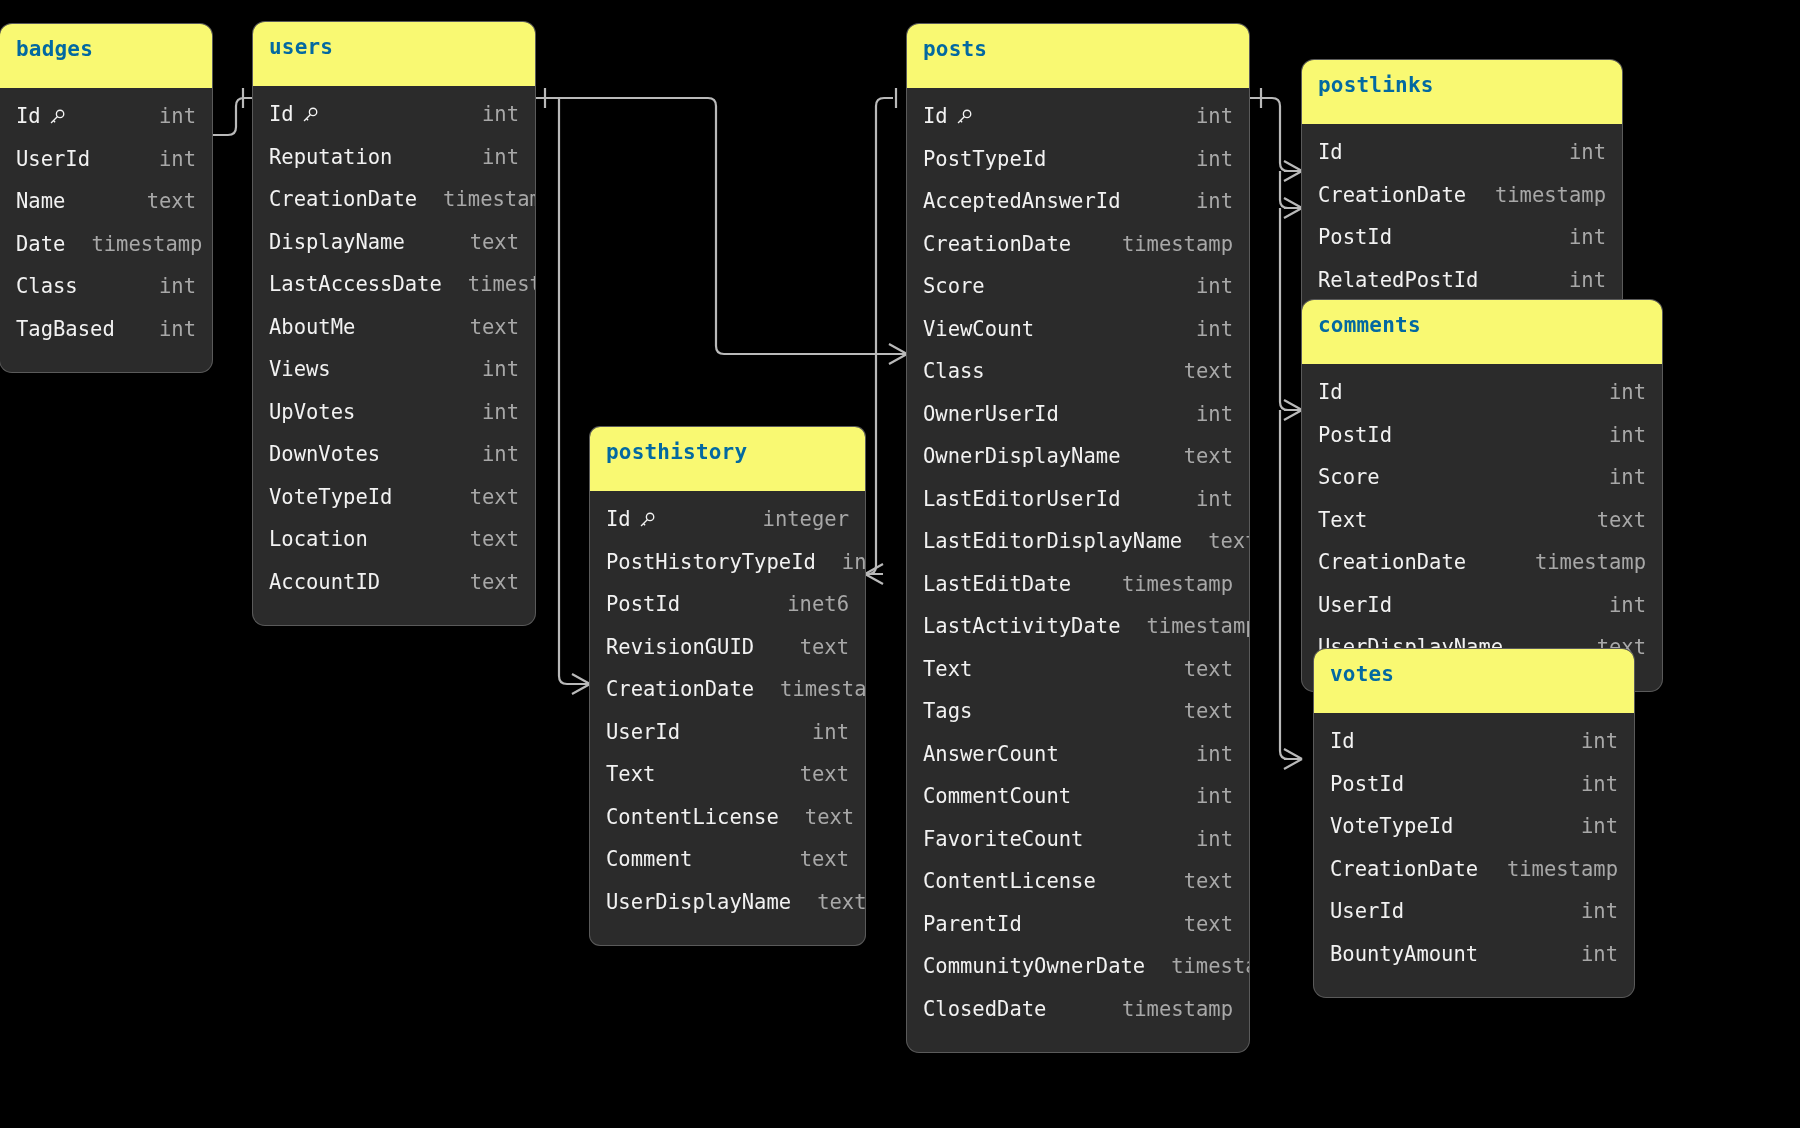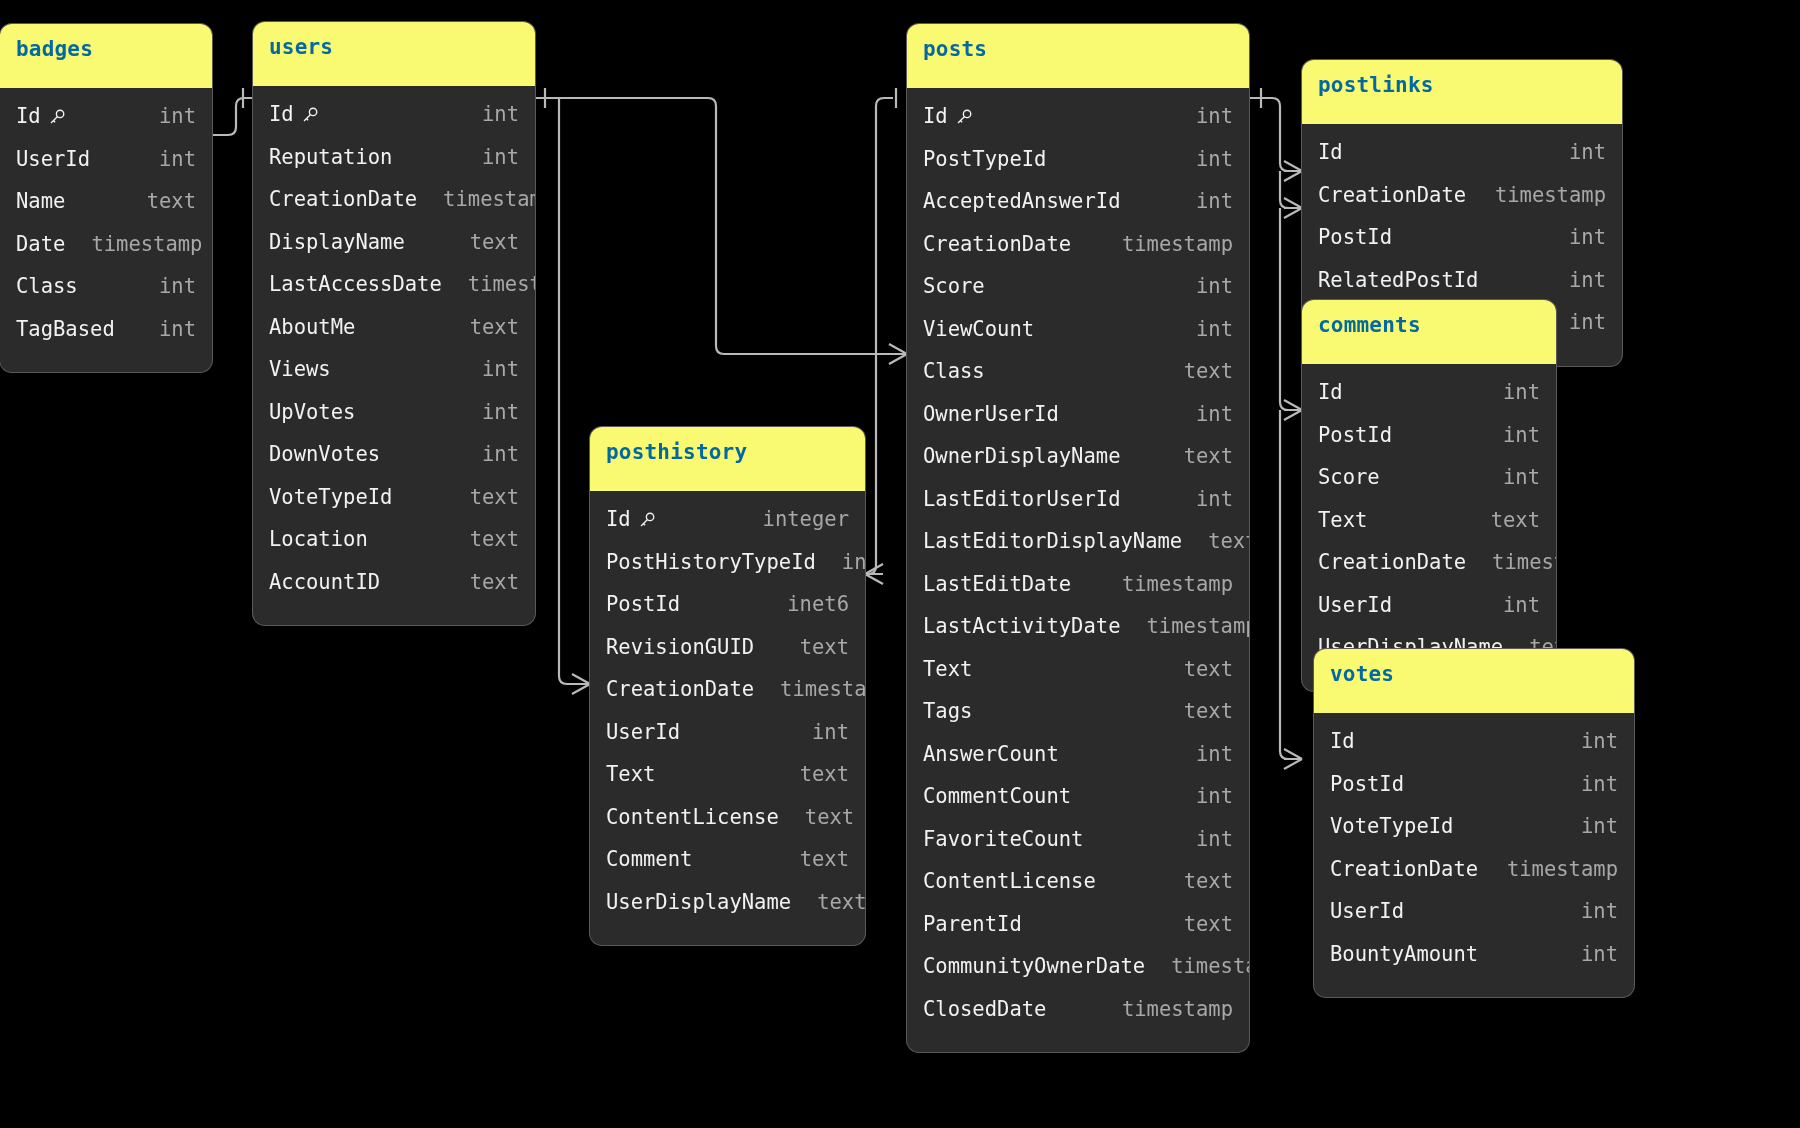--- a/index.html
+++ b/index.html
@@ -249,21 +249,21 @@
             <span class="field-type">text</span>
           </div>
           <div class="field-row">
             <span class="field-name">
               <span>AccountID</span>
             </span>
             <span class="field-type">text</span>
           </div>
         </div>
       </div>
-      <div class="table-card" style="left: 590px; top: 427px; width: 275px;">
+      <div class="table-card" style="left: 590px; top: 427px; width: 275px; border-radius: 10px;">
         <div class="table-header">posthistory</div>
         <div class="table-body">
           <div class="field-row">
             <span class="field-name">
               <span>Id</span>
               <span class="key-icon">
                 <svg viewBox="0 0 20 20" width="18" height="18" aria-hidden="true">
                   <circle cx="13.4" cy="6.6" r="4.1" fill="none" stroke="#f2f2f2" stroke-width="1.5"></circle>
                   <path d="M10.6 9.4 L3.4 16.6" fill="none" stroke="#f2f2f2" stroke-width="1.5"></path>
                   <path d="M6.0 14.0 L7.9 15.9" fill="none" stroke="#f2f2f2" stroke-width="1.5"></path>
@@ -500,21 +500,21 @@
             <span class="field-type">int</span>
           </div>
           <div class="field-row">
             <span class="field-name">
               <span>LinkTypeId</span>
             </span>
             <span class="field-type">int</span>
           </div>
         </div>
       </div>
-      <div class="table-card" style="left: 1302px; top: 300px; width: 254px;">
+      <div class="table-card" style="left: 1302px; top: 300px; width: 360px;">
         <div class="table-header">comments</div>
         <div class="table-body">
           <div class="field-row">
             <span class="field-name">
               <span>Id</span>
             </span>
             <span class="field-type">int</span>
           </div>
           <div class="field-row">
             <span class="field-name">

